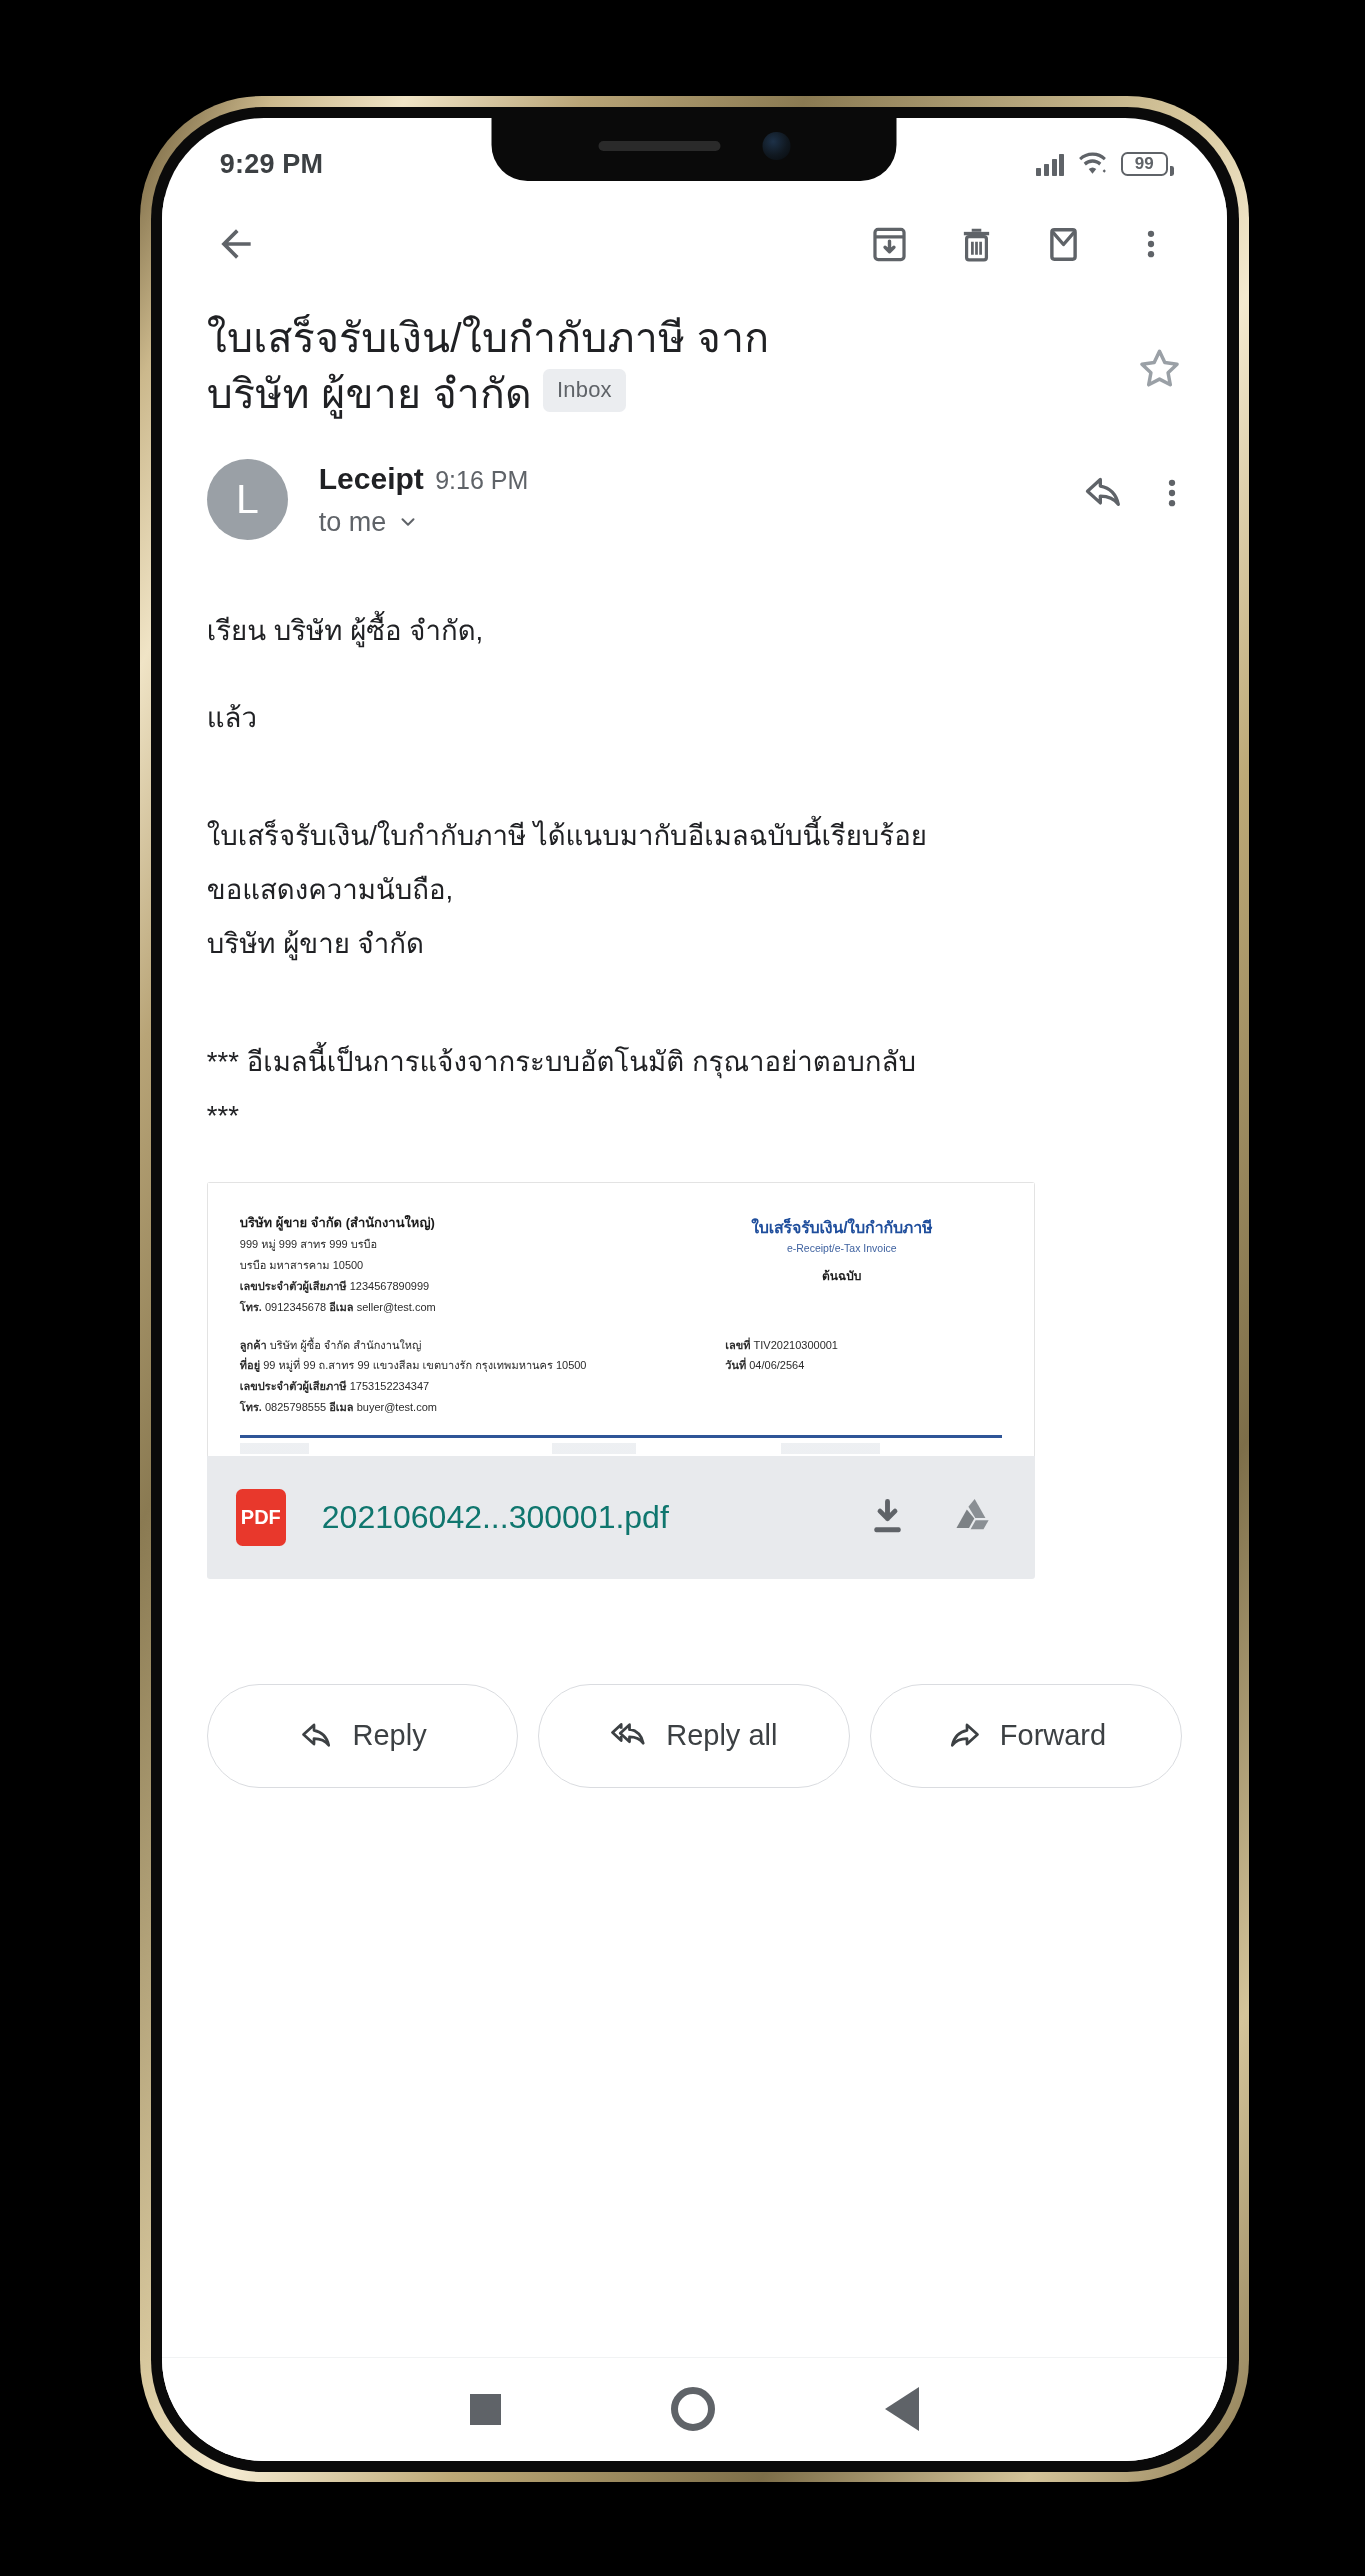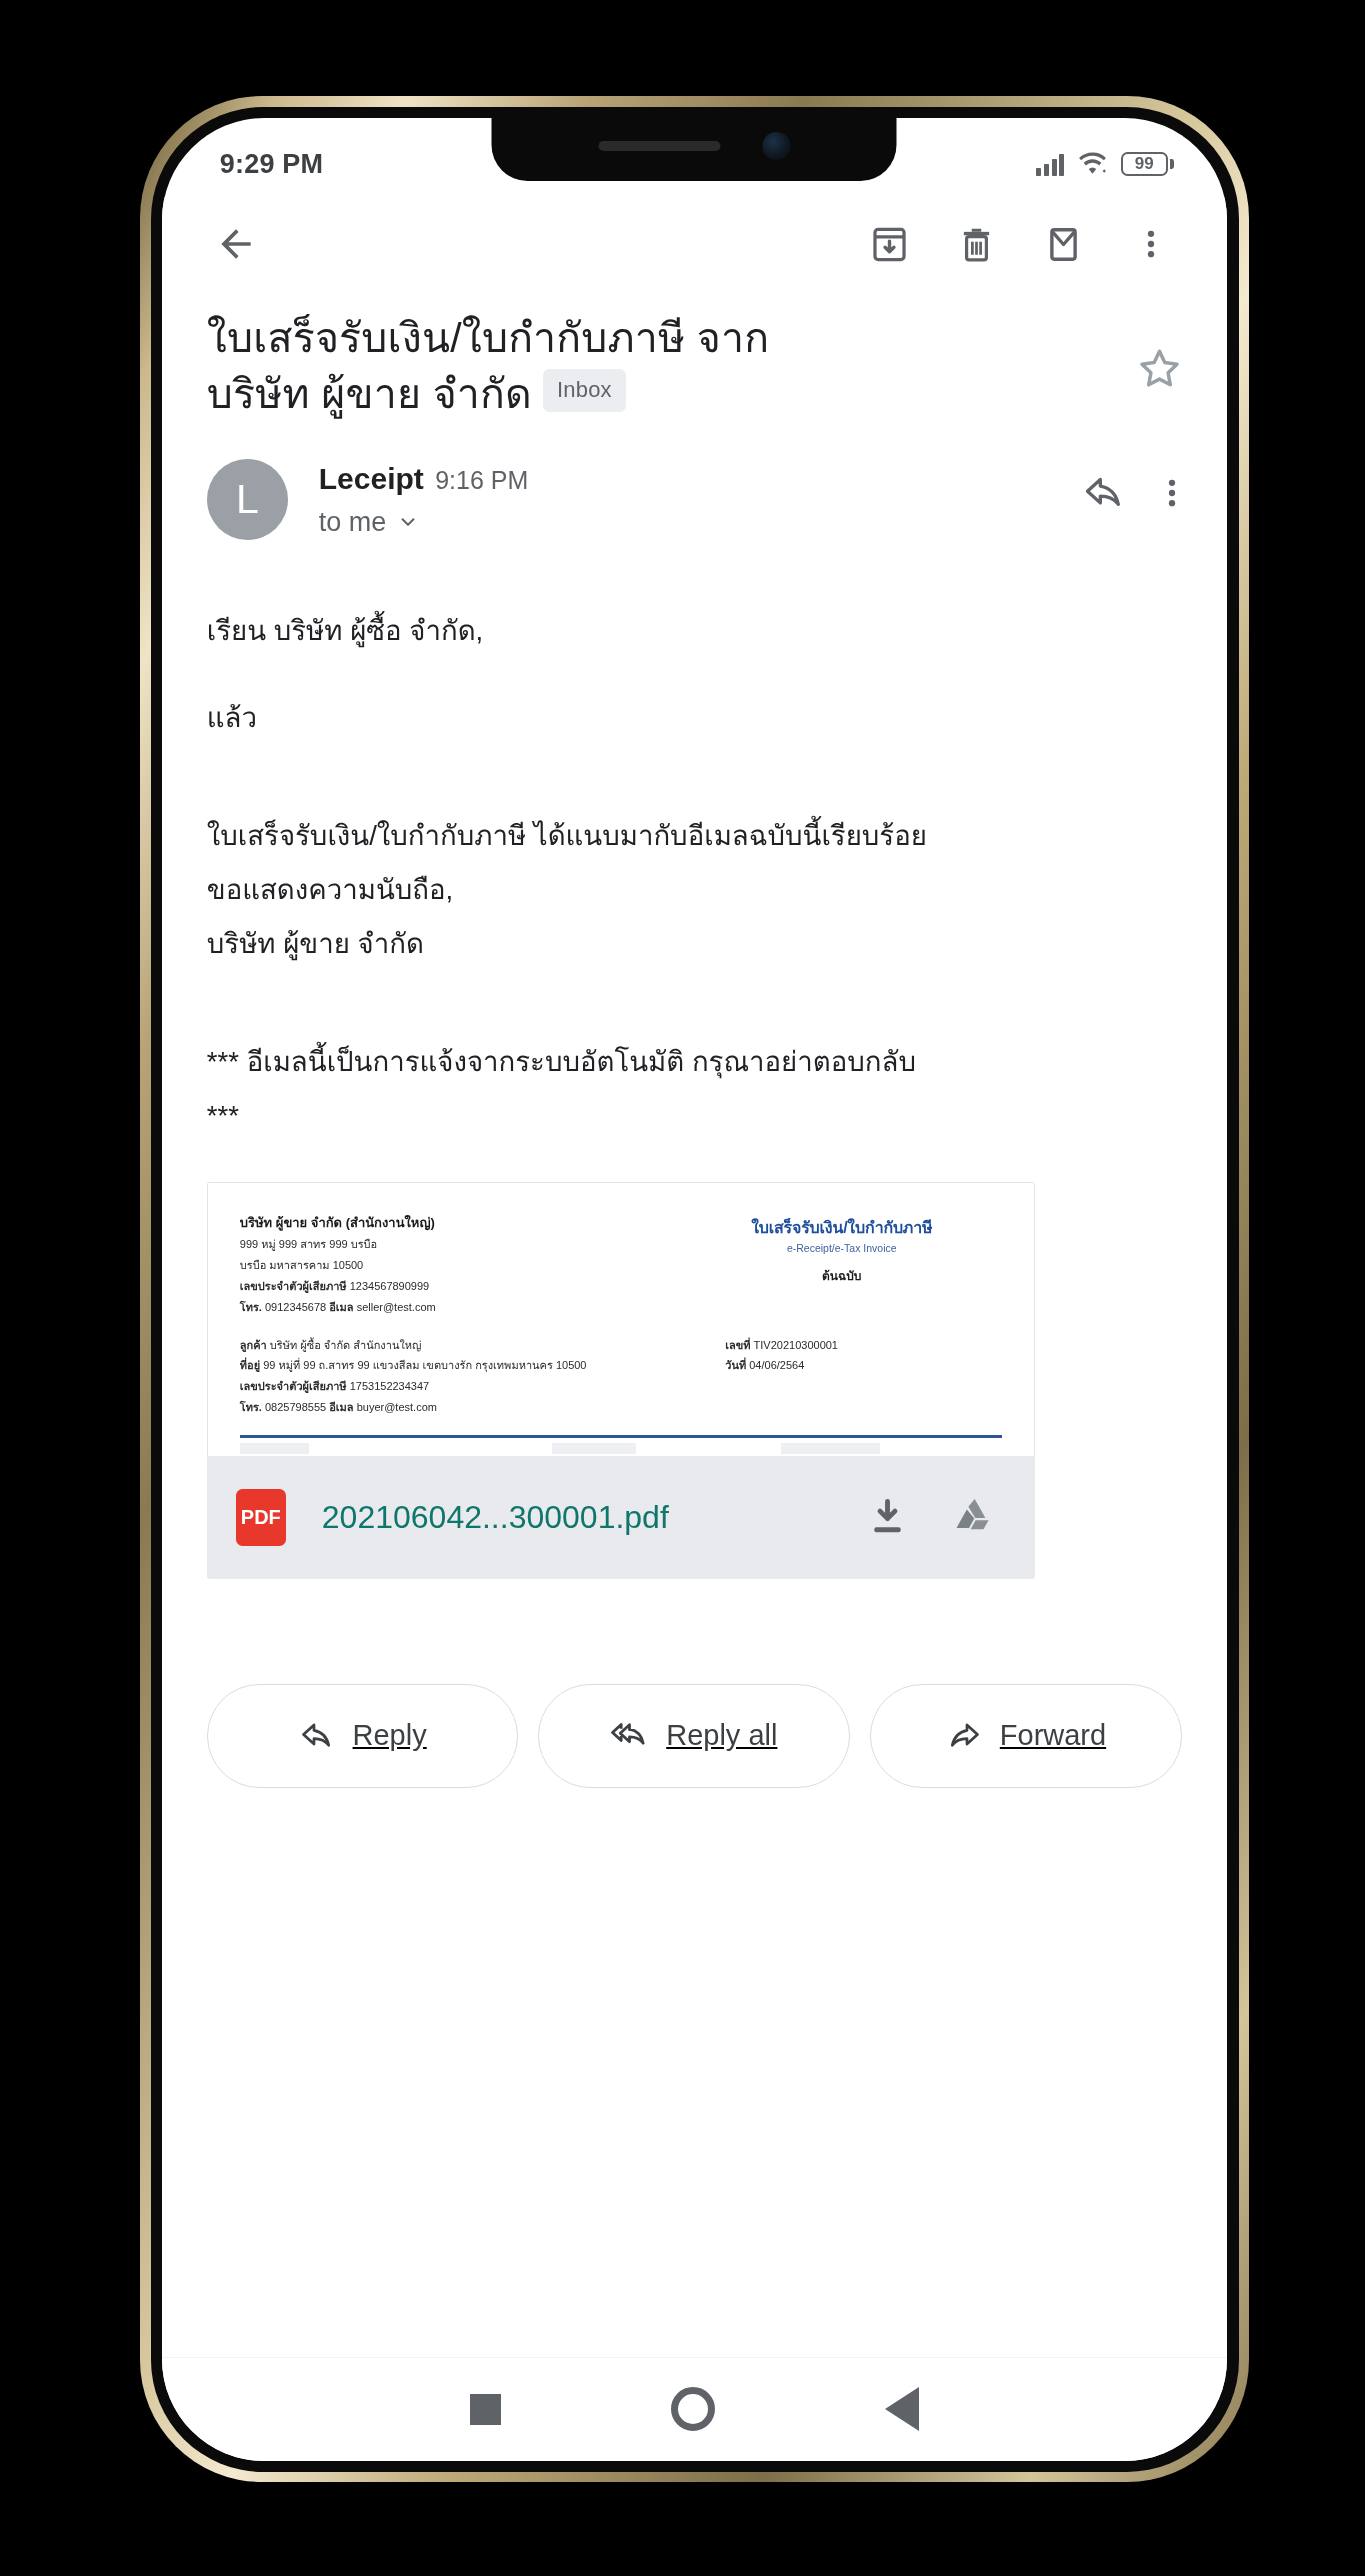--- a/index.html
+++ b/index.html
@@ -86,21 +86,21 @@
     letter-spacing: 0.2px;
   }
   #status-icons { display: flex; align-items: center; gap: 13.8px; }
   .sig-bars { display: flex; align-items: flex-end; gap: 2.8px; height: 23px; }
   .sig-bars i { display: block; width: 4.9px; background: #5f6368; border-radius: 0.8px; }
   .sig-bars i:nth-child(1) { height: 7.3px; }
   .sig-bars i:nth-child(2) { height: 12px; }
   .sig-bars i:nth-child(3) { height: 17px; }
   .sig-bars i:nth-child(4) { height: 22px; }
   #battery {
-    display: flex; align-items: center;
+    display: flex; align-items: flex-end;
   }
   #battery-body {
     width: 47px; height: 24px;
     border: 2.8px solid #5f6368; border-radius: 6.5px;
     display: flex; align-items: center; justify-content: center;
   }
   #battery-level { font-size: 17px; font-weight: bold; color: #5f6368; }
   #battery-tip {
     width: 4px; height: 9.7px; background: #5f6368;
     border-radius: 0 2.4px 2.4px 0; margin-left: 2px;
@@ -245,21 +245,20 @@
     padding-left: 36px;
     font-size: 32px; color: #0f766e;
     white-space: nowrap; overflow: hidden;
   }
   #attachment-actions { display: flex; align-items: center; gap: 41px; }
 
   
   #reply-row {
     display: flex; gap: 20px;
     padding: 105px 45px 0 45px;
-    text-decoration: underline;
   }
   .reply-btn {
     flex: 1 1 0;
     height: 104px;
     border: 1.6px solid #dadce0; border-radius: 52px;
     display: flex; align-items: center; justify-content: center;
     gap: 18px;
     background: #fff;
   }
   .reply-label { font-size: 29px; color: #3c4043; }

